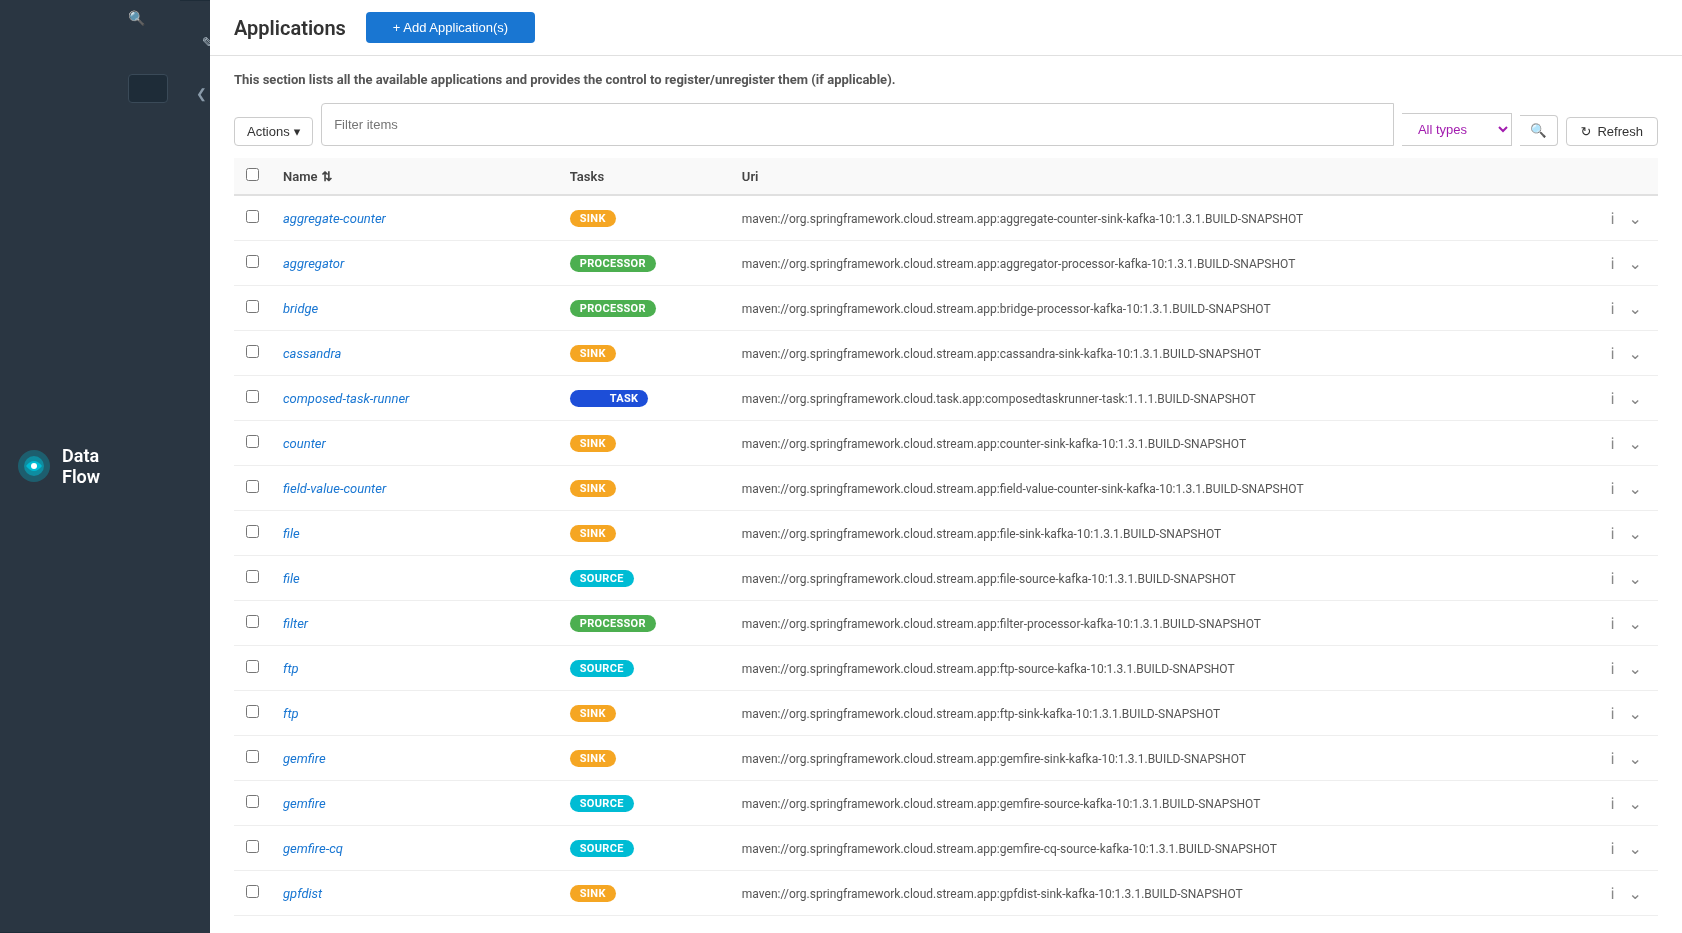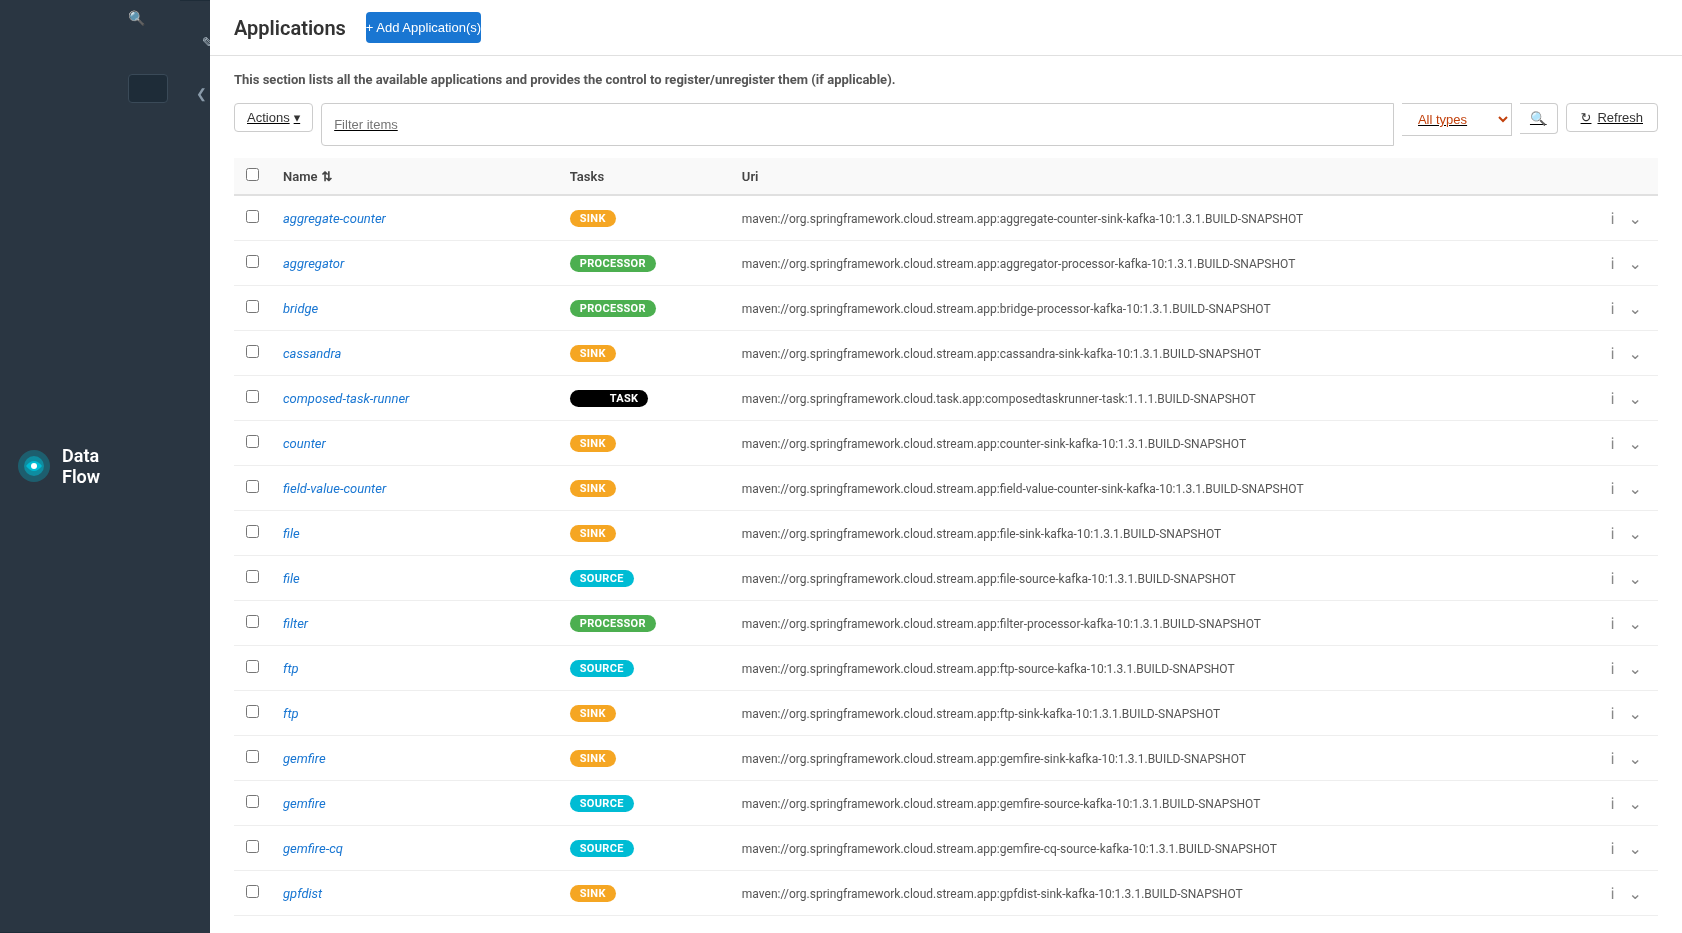--- a/index.html
+++ b/index.html
@@ -113,45 +113,44 @@
       font-size: 20px;
       font-weight: 600;
       color: #333;
       margin-right: 20px;
     }
     #add-app-btn {
       background: #1976d2;
       color: #fff;
       border: none;
       border-radius: 4px;
-      padding: 8px 0;
+      padding: 8px 27px;
       font-size: 13px;
       cursor: pointer;
       display: flex;
       align-items: center;
       gap: 6px;
     }
 
     #content {
       flex: 1;
       overflow-y: auto;
       padding: 16px 24px;
     }
     #description {
       color: #555;
       font-size: 13px;
       margin-bottom: 16px;
       font-weight: bold;
     }
     #toolbar {
       display: flex;
-      align-items: flex-start;
+      align-items: flex-end;
       gap: 8px;
       margin-bottom: 12px;
-      text-decoration: underline;
     }
     #actions-btn {
       background: #fff;
       border: 1px solid #ccc;
       border-radius: 4px;
       padding: 6px 12px;
       font-size: 13px;
       cursor: pointer;
       display: flex;
       align-items: center;
@@ -167,21 +166,21 @@
       outline: none;
       color: #333;
     }
     #type-select {
       border: 1px solid #ccc;
       border-radius: 0;
       padding: 7px 12px;
       font-size: 13px;
       background: #fff;
       cursor: pointer;
-      color: #c2410c;
+      color: #a21caf;
       border-left: none;
       min-width: 110px;
       outline: none;
     }
     #search-btn {
       background: #fff;
       border: 1px solid #ccc;
       border-radius: 0 4px 4px 0;
       padding: 7px 10px;
       cursor: pointer;
@@ -246,21 +245,21 @@
       padding: 2px 10px;
       border-radius: 12px;
       font-size: 11px;
       font-weight: 700;
       color: #fff;
       letter-spacing: 0.3px;
     }
     .badge-sink { background: #f5a623; }
     .badge-processor { background: #4caf50; }
     .badge-source { background: #00bcd4; }
-    .badge-task { background: #000000; padding-left: 40px; }
+    .badge-task { background: #1d4ed8; padding-left: 40px; }
     .uri-text { color: #555; font-size: 12px; }
     .row-actions {
       display: flex;
       align-items: center;
       gap: 8px;
       justify-content: flex-end;
     }
     .info-icon-btn {
       background: none;
       border: none;

